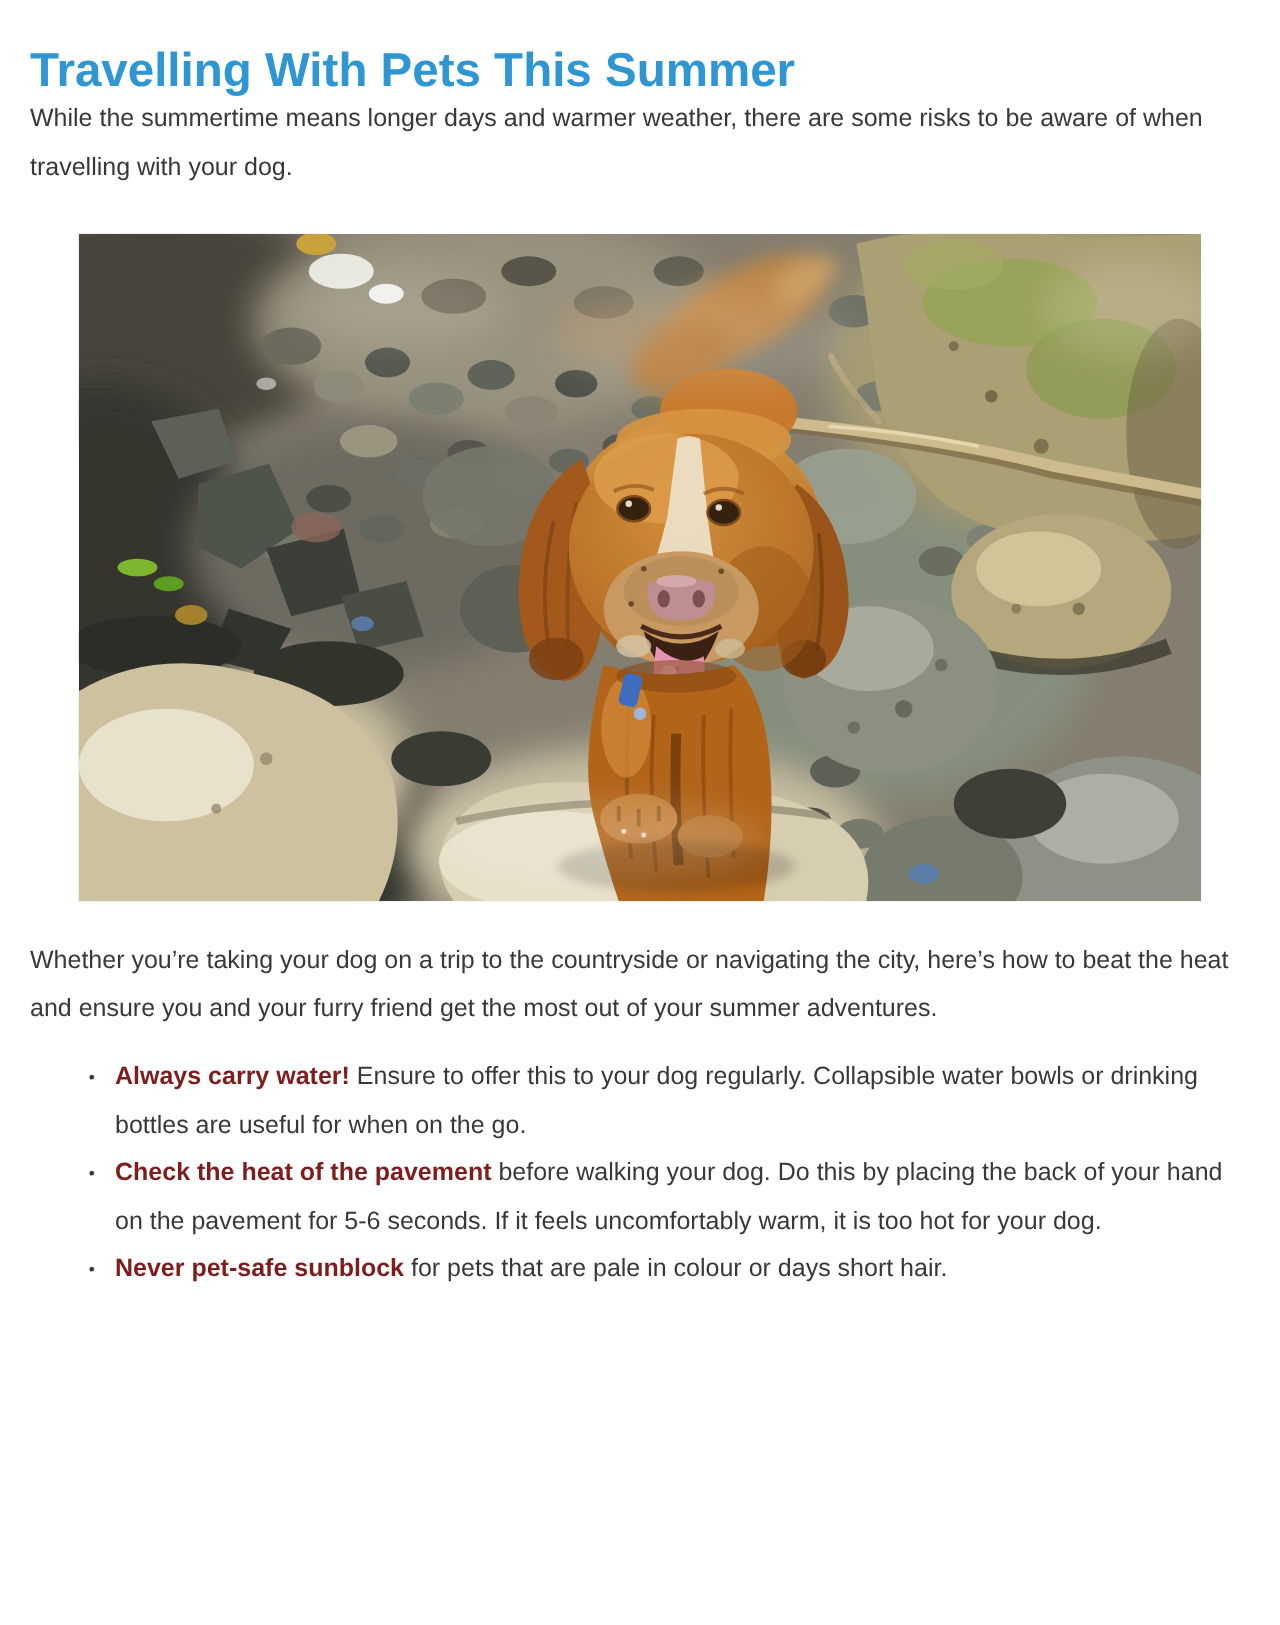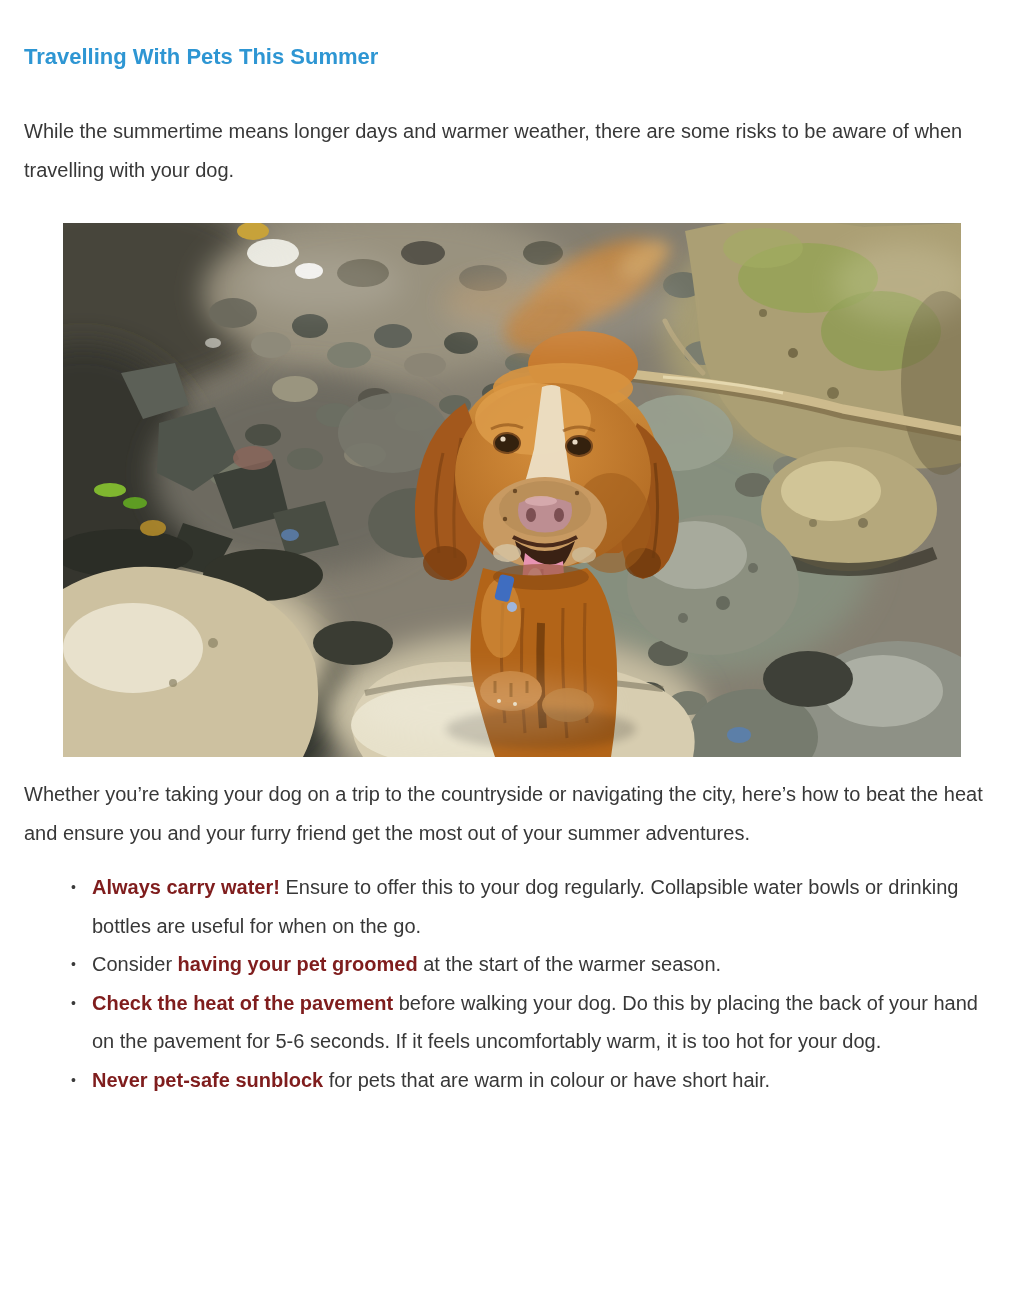--- a/index.html
+++ b/index.html
@@ -8,28 +8,28 @@
     width: 1024px;
     box-sizing: border-box;
     padding: 20px 24px 27px;
     font-family: "Liberation Sans", sans-serif;
     font-size: 20px;
     line-height: 38.5px;
     color: #383838;
   }
   h1[data-name="page-title"] {
     margin: 18px 0 0;
-    font-size: 22px;
+    font-size: 38px;
     line-height: 38px;
     font-weight: bold;
     color: #2e96d3;
   }
   p { margin: 0; }
-  p[data-name="intro-paragraph"] { margin-top: 36px; }
-  p[data-name="body-paragraph"] { margin-top: 18px; }
+  p[data-name="intro-paragraph"] { }
+  p[data-name="body-paragraph"] { margin-top: 28px; }
   figure[data-name="article-photo"] {
     margin: 34px auto 0;
     width: 898px;
     height: 534px;
     overflow: hidden;
   }
   figure svg { display: block; }
   strong { font-weight: bold; color: #7f1d1d; }
   ul[data-name="tips-list"] {
     list-style: none;
@@ -283,18 +283,17 @@
         <ellipse cx="420" cy="485" rx="130" ry="32" fill="#ffffff" opacity="0.14" filter="url(#b14)"></ellipse>
         <ellipse cx="840" cy="60" rx="70" ry="40" fill="#f5f2d8" opacity="0.18" filter="url(#b14)"></ellipse>
       </g>
     </svg>
   </figure>
 
   <p data-name="body-paragraph">Whether you’re taking your dog on a trip to the countryside or navigating the city, here’s how to beat the heat and ensure you and your furry friend get the most out of your summer adventures.</p>
 
   <ul data-name="tips-list">
     <li data-name="list-item"><span data-name="tip-text-pre"></span><strong data-name="tip-bold-text">Always carry water!</strong><span data-name="tip-text-rest"> Ensure to offer this to your dog regularly. Collapsible water bowls or drinking bottles are useful for when on the go.</span></li>
-    <li data-name="list-item"><span data-name="tip-text-pre">Consider </span><strong data-name="tip-bold-text">having your pet groomed</strong><span data-name="tip-text-rest"> at the start of the warmer season.</span></li>
     <li data-name="list-item"><span data-name="tip-text-pre"></span><strong data-name="tip-bold-text">Check the heat of the pavement</strong><span data-name="tip-text-rest"> before walking your dog. Do this by placing the back of your hand on the pavement for 5-6 seconds. If it feels uncomfortably warm, it is too hot for your dog.</span></li>
-    <li data-name="list-item"><span data-name="tip-text-pre"></span><strong data-name="tip-bold-text">Never pet-safe sunblock</strong><span data-name="tip-text-rest"> for pets that are warm in colour or have short hair.</span></li>
+    <li data-name="list-item"><span data-name="tip-text-pre"></span><strong data-name="tip-bold-text">Never pet-safe sunblock</strong><span data-name="tip-text-rest"> for pets that are pale in colour or days short hair.</span></li>
   </ul>
 
 </main>
 
 </body></html>

